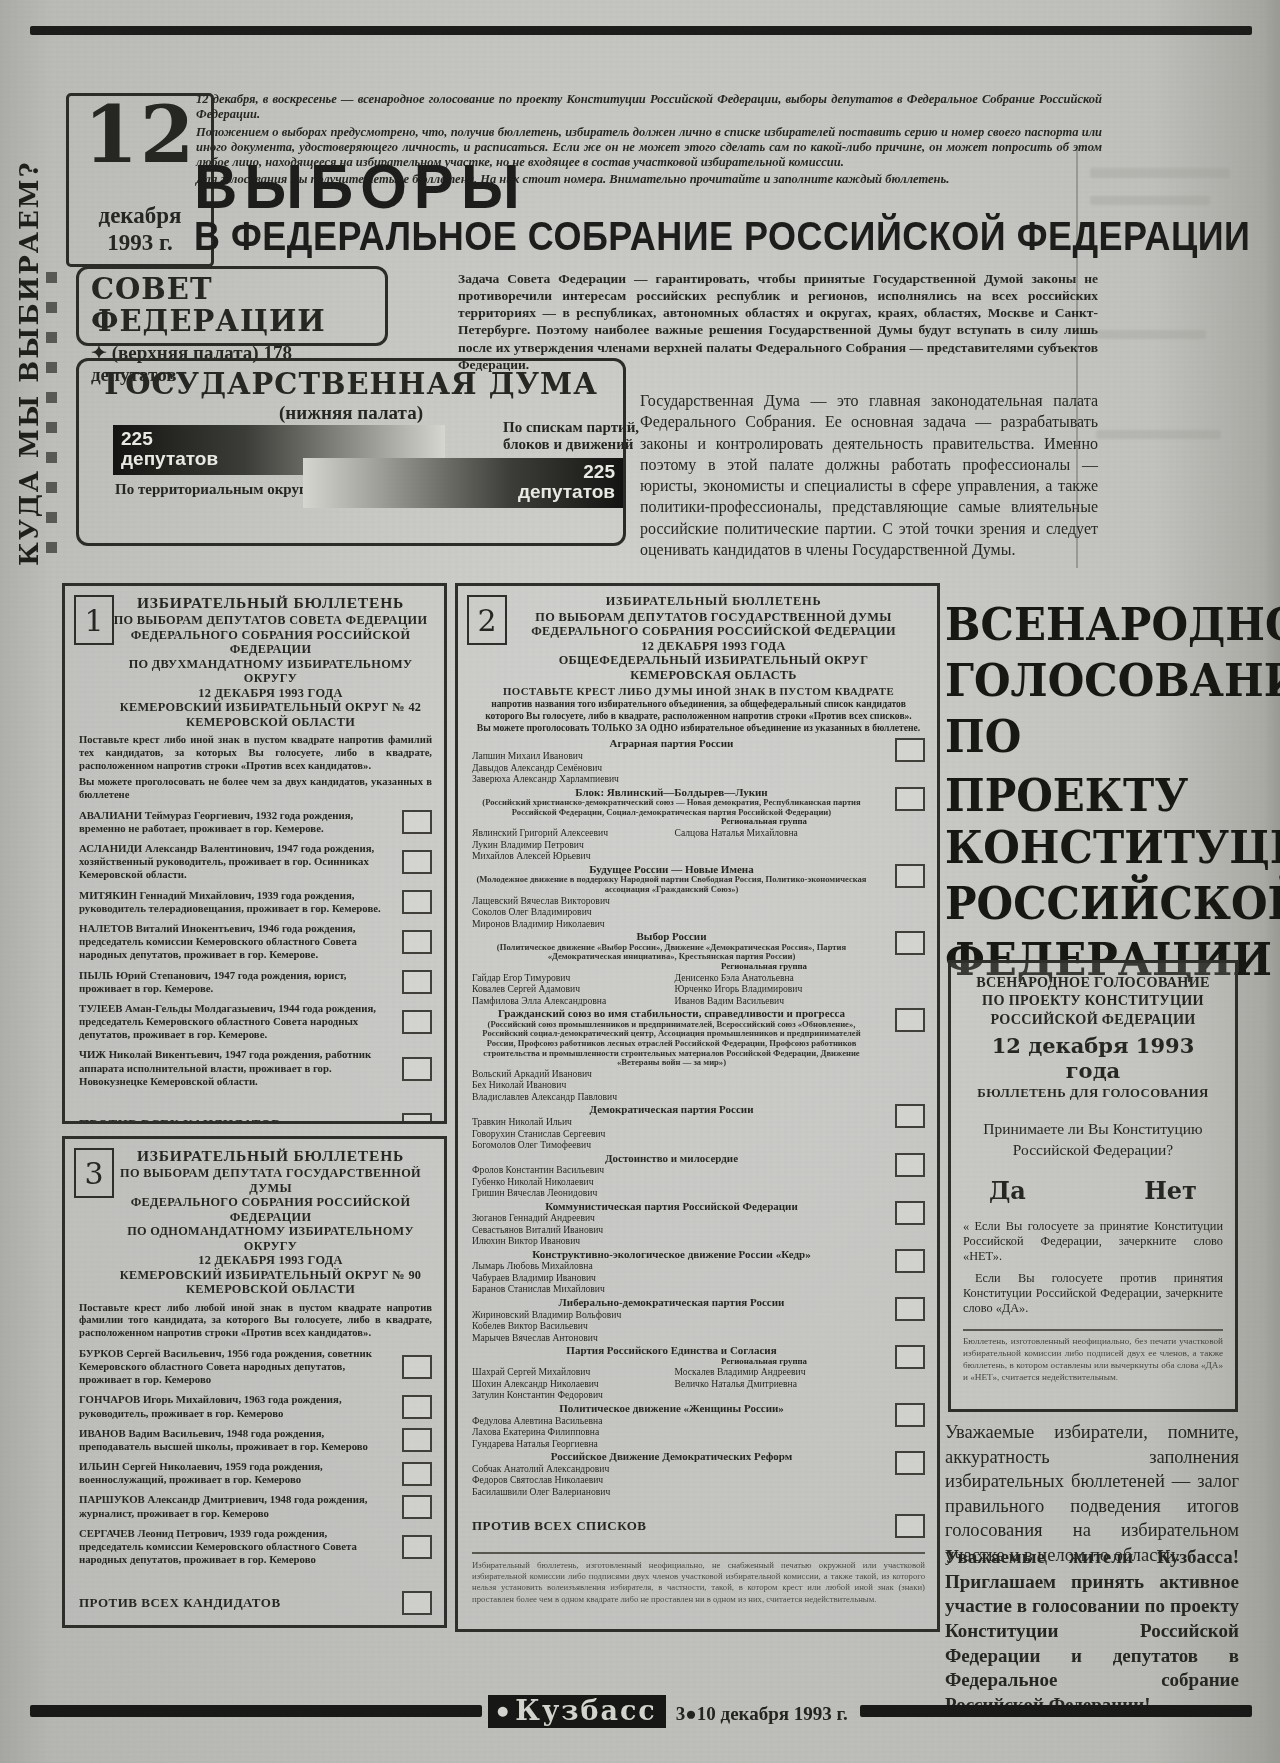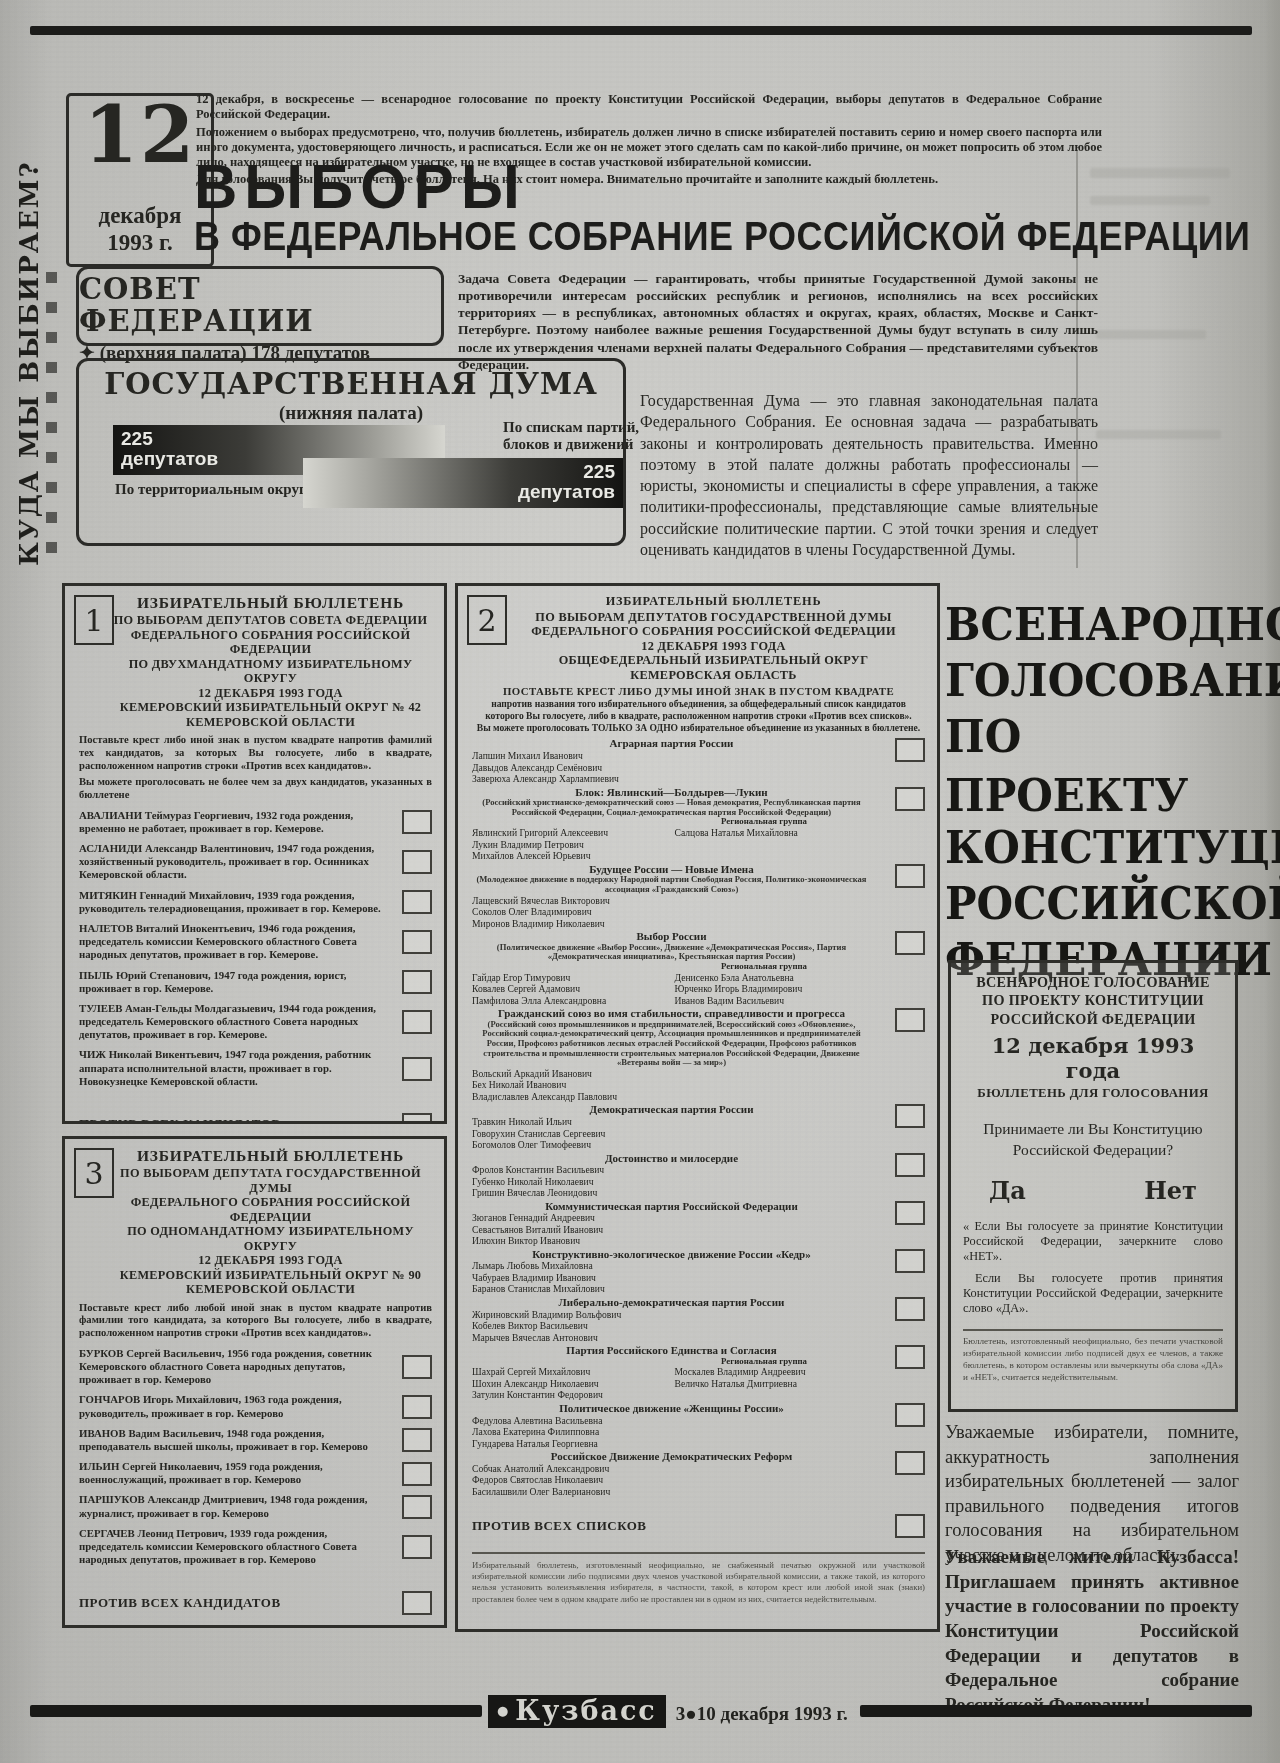--- a/index.html
+++ b/index.html
@@ -19,30 +19,30 @@
   .ghost-edge{right:0;top:0;width:16px;height:100%;background:linear-gradient(90deg,transparent,#9a9a94);}
   .ghost-block{background:#9a9a94;opacity:.30;border-radius:2px;filter:blur(1px);}
   .tick-marks{left:46px;top:272px;width:11px;height:296px;opacity:.65;
     background:repeating-linear-gradient(180deg,#22221f 0 11px,transparent 11px 30px);}
   
   .date-box{left:66px;top:93px;width:110px;height:158px;border:3px solid #2b2b28;border-radius:5px;
     display:flex;flex-direction:column;align-items:center;justify-content:space-between;padding:2px 16px 8px;}
   .date-day{font-family:"DejaVu Serif",serif;font-weight:bold;font-size:78px;line-height:.95;letter-spacing:2px;}
   .date-rest{text-align:center;font-weight:bold;font-size:23px;line-height:1.15;}
   
-  .intro{left:196px;top:92px;width:906px;font-weight:bold;font-size:12.5px;line-height:1.22;text-align:justify;}
+  .intro{left:196px;top:92px;width:906px;font-weight:bold;font-size:12.5px;line-height:1.22;text-align:justify;font-style:italic;}
   .intro .para{margin:0 0 2px 0;}
   
   .headline1{left:194px;top:150px;font-family:"Liberation Sans",sans-serif;font-weight:bold;font-size:60px;
     letter-spacing:7px;color:#1d1d1b;transform:scaleY(1.05);transform-origin:left top;}
   .headline2{left:194px;top:212px;width:920px;font-family:"Liberation Sans",sans-serif;font-weight:bold;
     font-size:36px;letter-spacing:.5px;color:#1d1d1b;transform:scale(1.0,1.15);transform-origin:left top;white-space:nowrap;}
   
-  .council-box{left:76px;top:266px;width:368px;height:80px;border:3px solid #2b2b28;border-radius:12px;
-    padding:5px 0;box-sizing:border-box;}
+  .council-box{left:76px;top:266px;width:312px;height:80px;border:3px solid #2b2b28;border-radius:12px;
+    padding:5px 12px;box-sizing:border-box;}
   .council-title{font-family:"DejaVu Serif",serif;font-weight:bold;font-size:29px;letter-spacing:1px;line-height:1.1;}
   .council-sub{font-weight:bold;font-size:19px;margin-top:3px;}
   .council-text{left:458px;top:270px;width:640px;font-weight:bold;font-size:13.5px;line-height:1.27;text-align:justify;}
   
   .duma-box{left:76px;top:358px;width:550px;height:188px;border:3px solid #2b2b28;border-radius:12px;box-sizing:border-box;}
   .duma-title{text-align:center;font-family:"DejaVu Serif",serif;font-weight:bold;font-size:29px;letter-spacing:1px;margin-top:6px;}
   .duma-sub{text-align:center;font-weight:bold;font-size:19px;margin-top:1px;}
   .bar1{position:absolute;left:34px;top:64px;width:332px;height:50px;z-index:1;
     background:linear-gradient(90deg,#141412 0%,#3c3c38 40%,#9c9c96 78%,#d6d6d0 100%);}
   .bar2{position:absolute;left:224px;top:97px;width:320px;height:50px;z-index:2;

